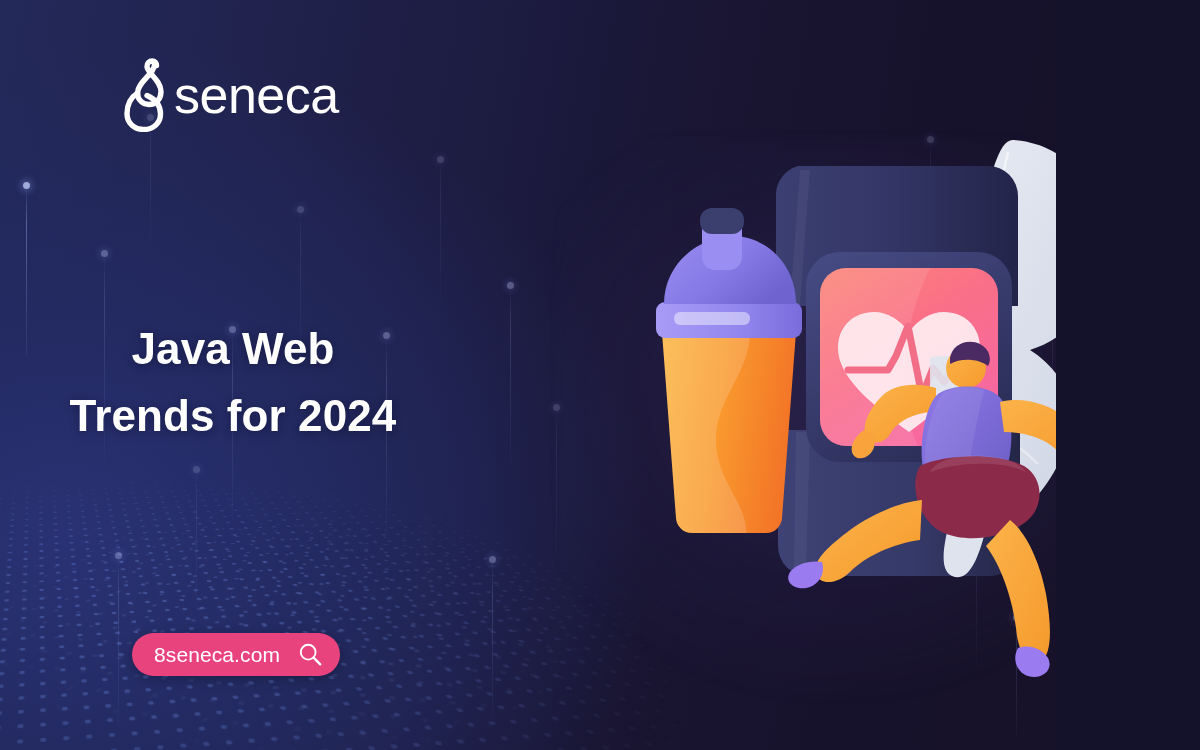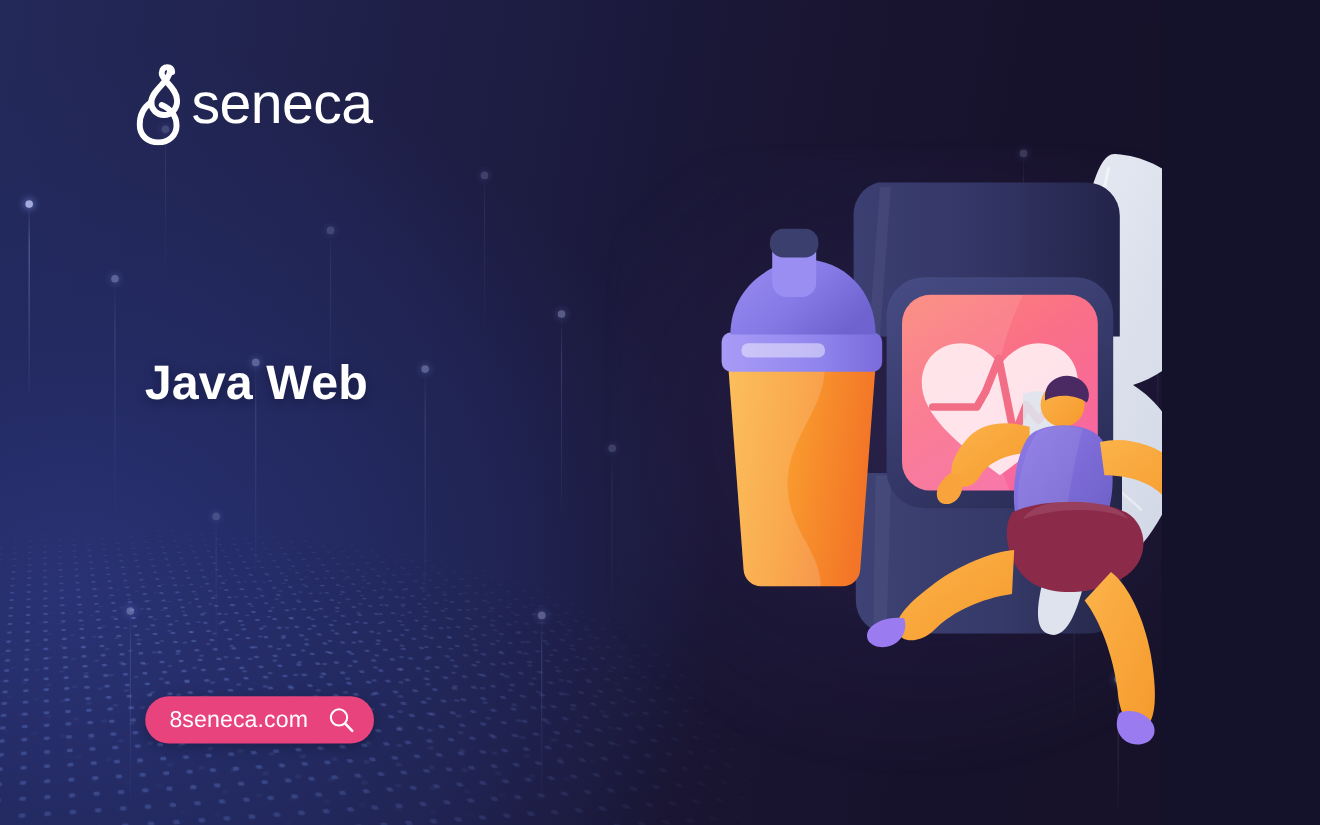--- a/index.html
+++ b/index.html
@@ -323,20 +323,21 @@
                  C23 5 25.5 3 28 3 C31 3 32.5 5 32.5 7.5" fill="none" stroke="#ffffff" stroke-width="5.4" stroke-linecap="round"></path>
         <path d="M13.5 35 C6 40 3 48 3 55.5 C3 65.5 10.5 71.5 20 71.5
                  C29.5 71.5 36.5 65 36.5 56 C36.5 47.5 31 41 23 37.5" fill="none" stroke="#ffffff" stroke-width="5.4" stroke-linecap="round"></path>
       </svg>
     </span>
     <span class="logo-word">seneca</span>
   </div>
 
   <h1 class="headline">
     <span class="ln">Java Web</span>
+    <span class="ln">Trends for 2024</span>
   </h1>
 
   <div class="badge">
     <span class="badge-text">8seneca.com</span>
     <span>
       <svg class="badge-icon" viewBox="0 0 25 25" xmlns="http://www.w3.org/2000/svg" aria-hidden="true">
         <circle cx="10.2" cy="10.2" r="7.4" fill="none" stroke="#ffffff" stroke-width="1.9"></circle>
         <line x1="15.6" y1="15.6" x2="22.2" y2="22.4" stroke="#ffffff" stroke-width="2.3" stroke-linecap="round"></line>
       </svg>
     </span>

